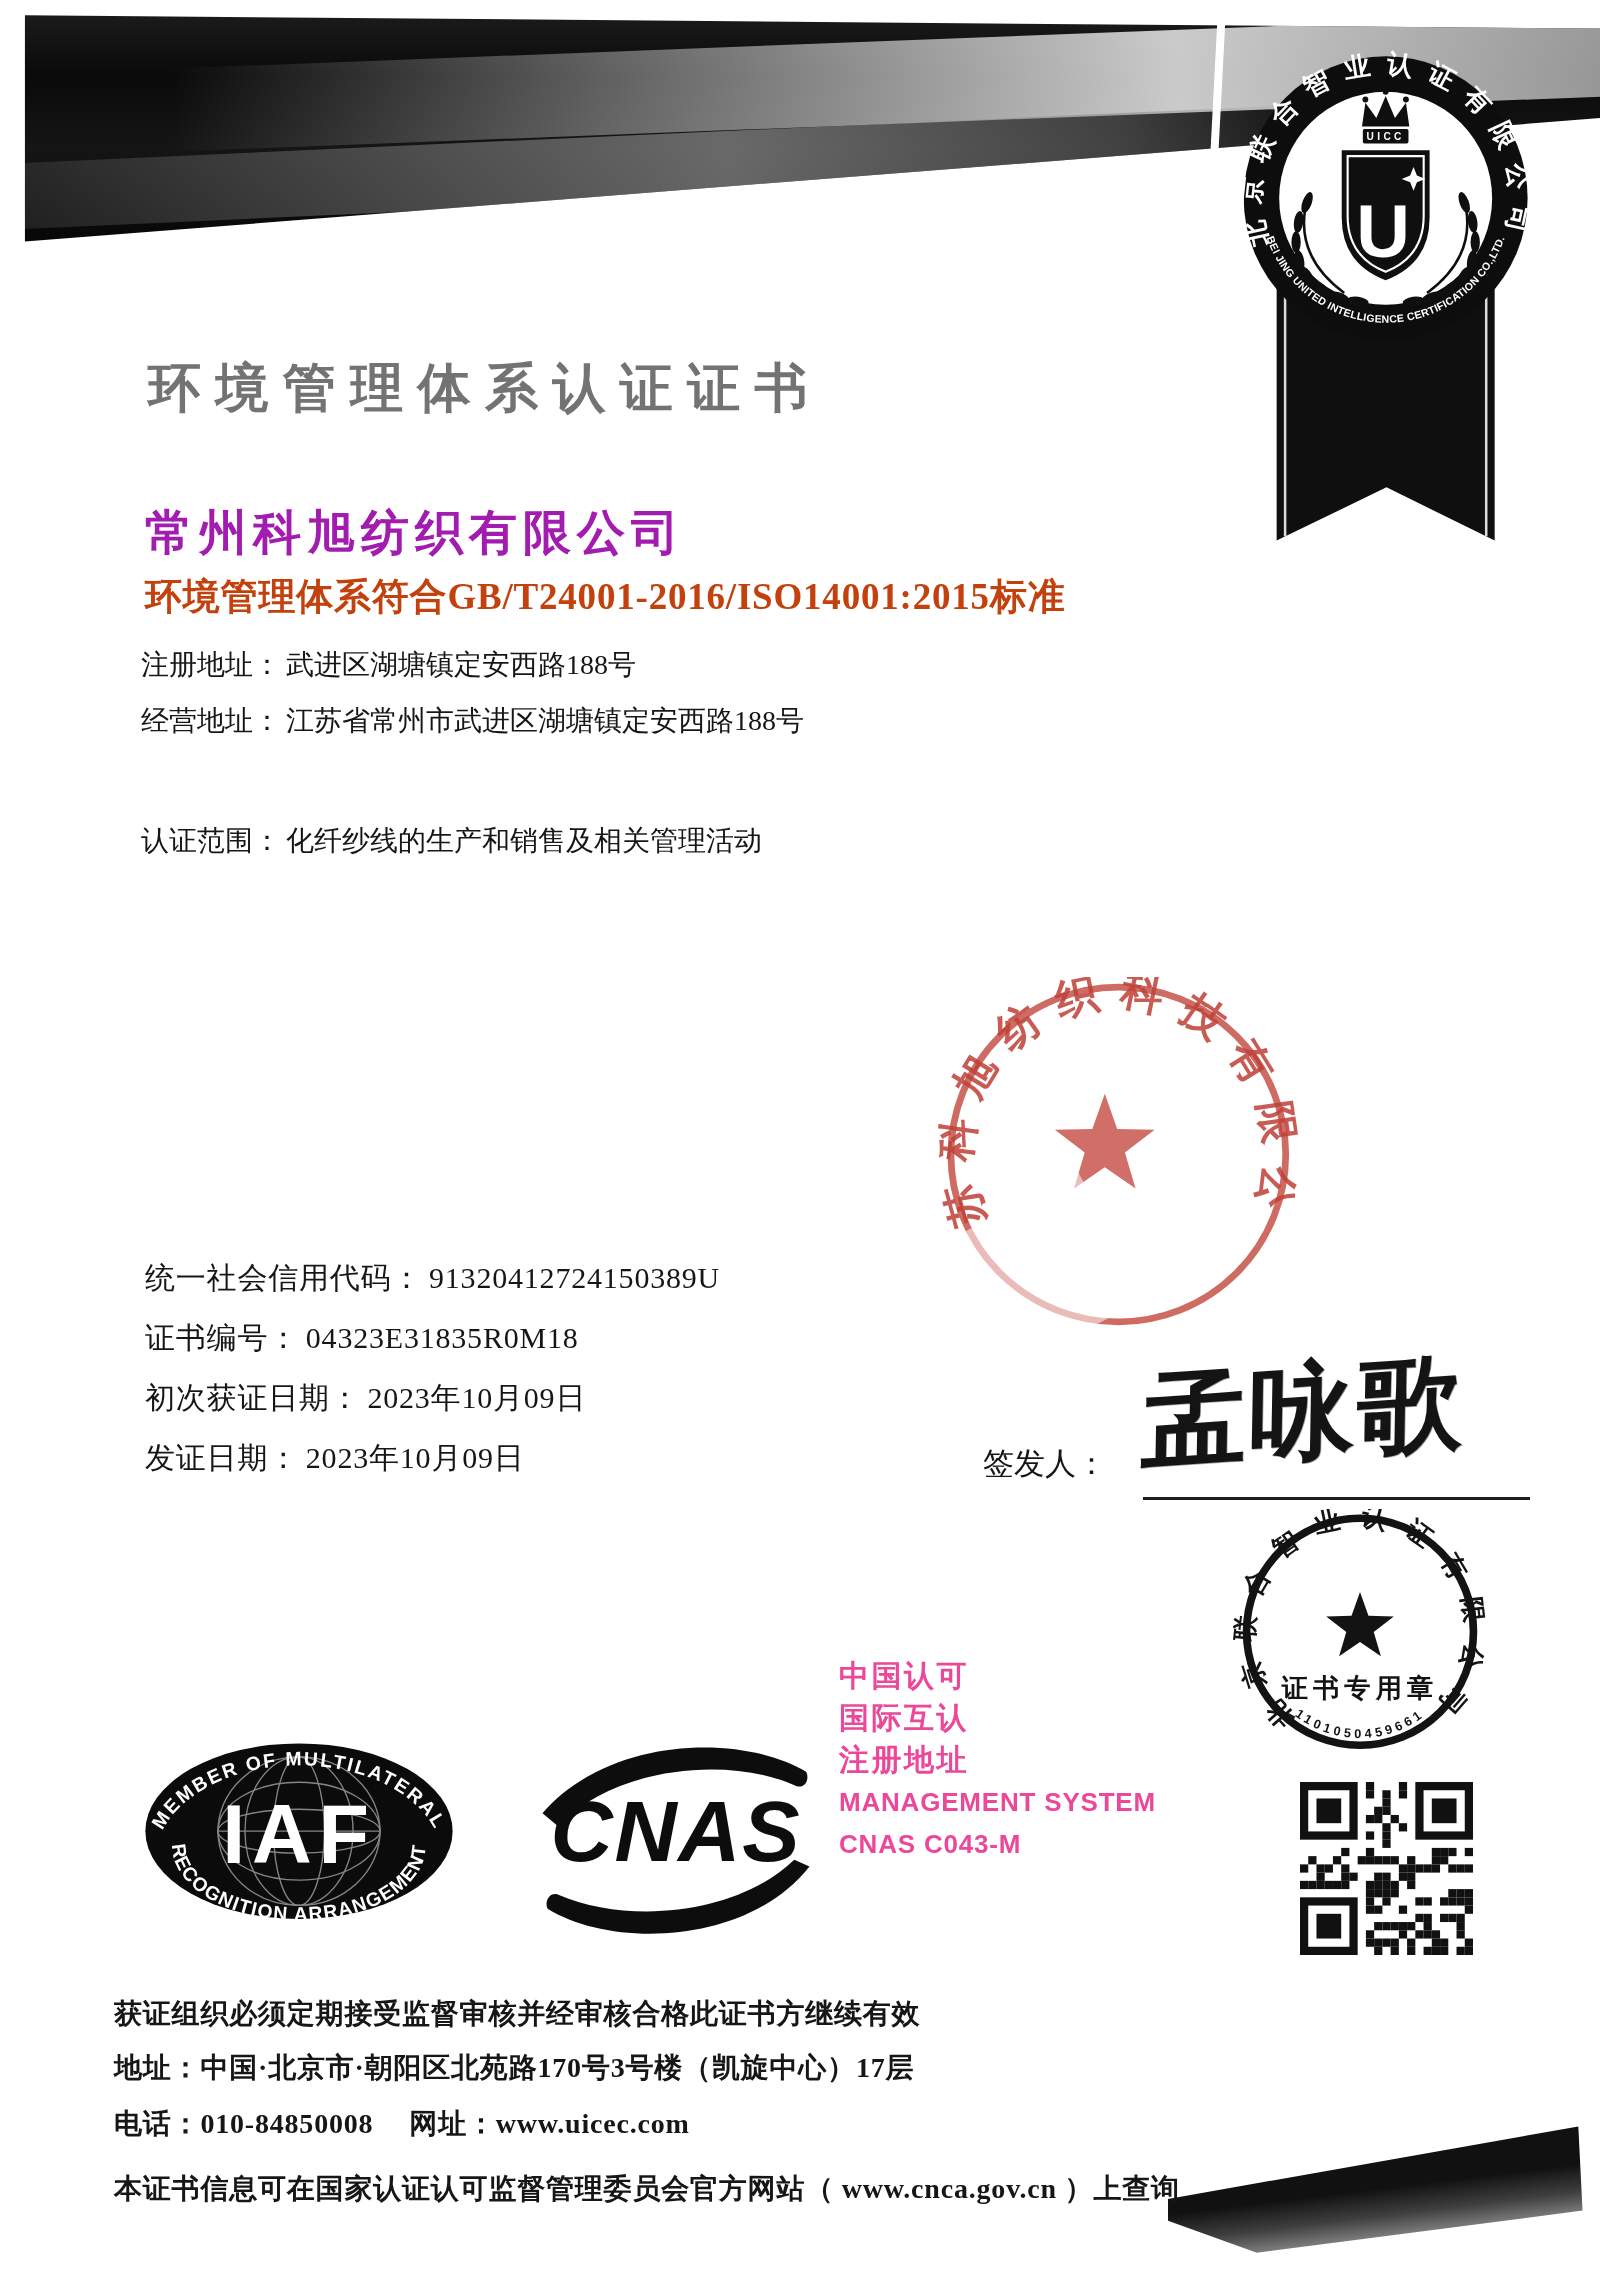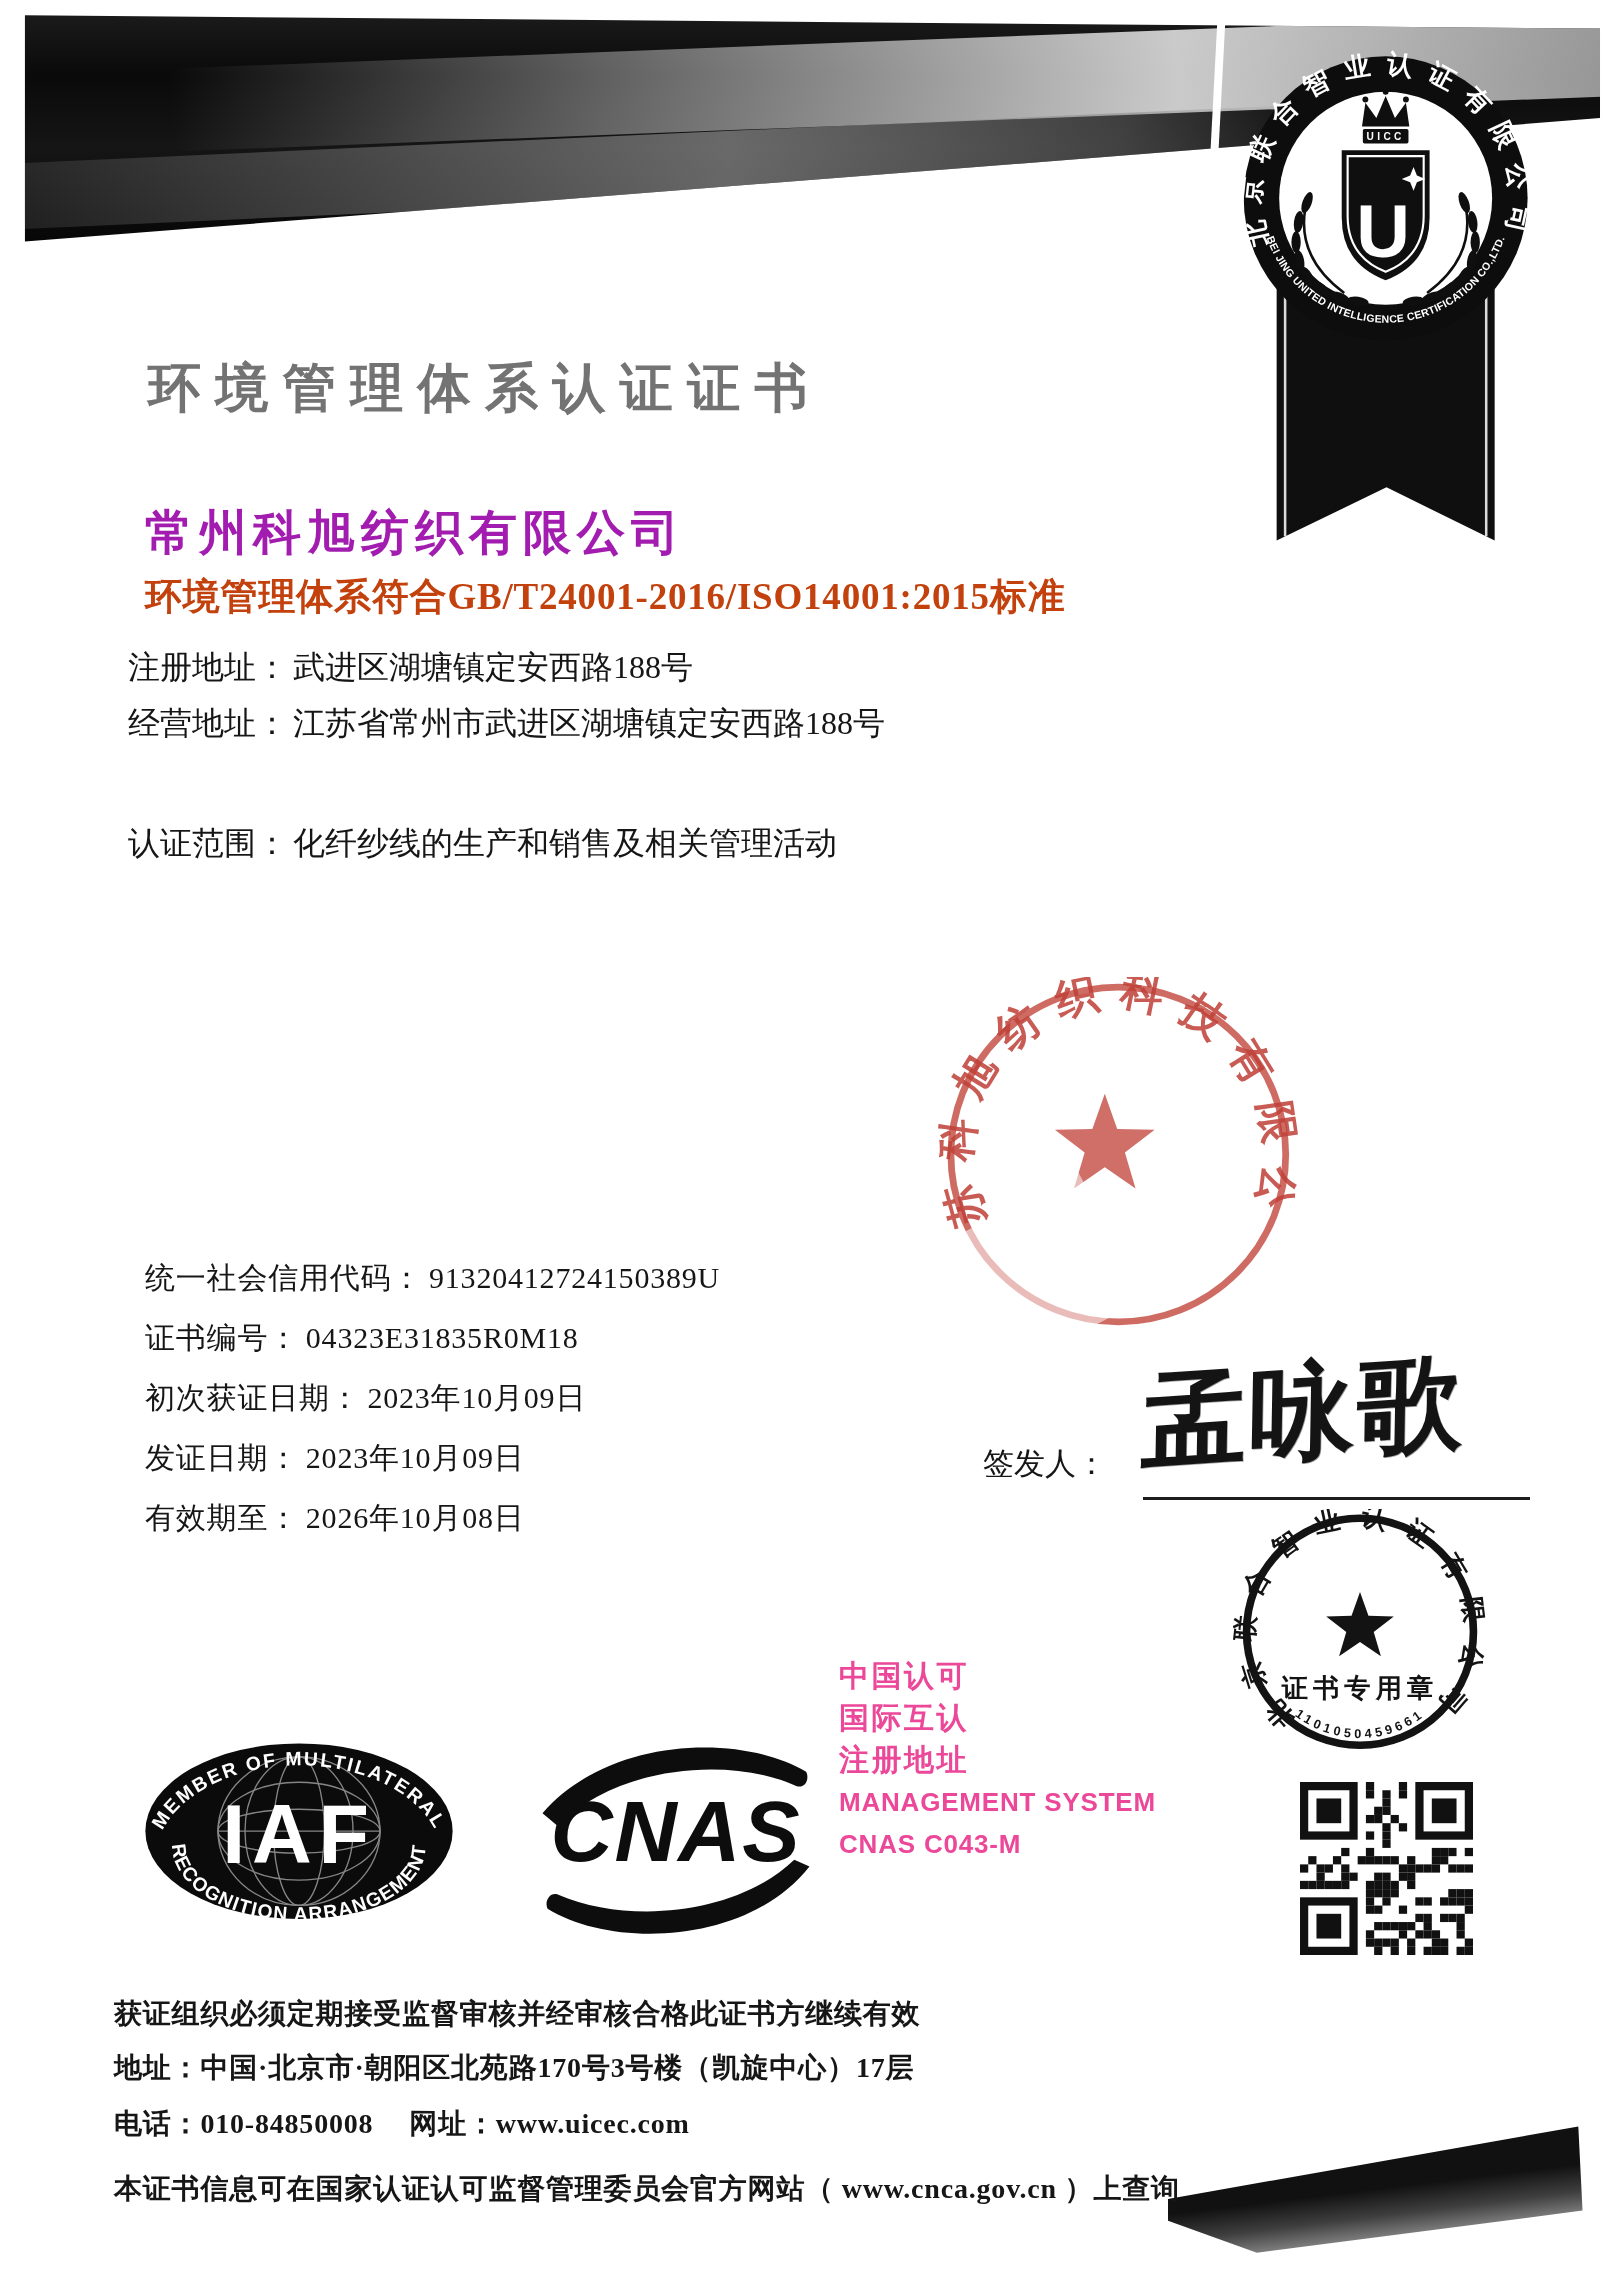--- a/index.html
+++ b/index.html
@@ -19,21 +19,21 @@
   .wedge{position:absolute;left:1168px;top:2112px;width:423px;height:145px;z-index:1;
     clip-path:polygon(0% 60%, 97% 10%, 98% 68%, 21% 97%, 0% 75%);
     background:linear-gradient(173deg,#111 0%,#111 52%,#3f3f3f 66%,#8f8f8f 80%,#c0c0c0 93%,#d8d8d8 100%);}
   
   .abs{position:absolute;z-index:3;}
   .title{left:148px;top:353px;font-family:"Liberation Sans",sans-serif;font-weight:bold;
     font-size:53px;letter-spacing:14.4px;color:#737373;}
   .company{left:145px;top:501px;font-family:"Liberation Sans",sans-serif;font-weight:bold;
     font-size:48px;letter-spacing:6px;color:#a21caf;}
   .standard{left:145px;top:572px;font-weight:bold;font-size:37px;letter-spacing:0.8px;color:#c2410c;}
-  .detail-row{left:128px;font-size:32px;white-space:nowrap;}
+  .detail-row{left:141px;font-size:28px;white-space:nowrap;}
   .detail-row .val{margin-left:5px;}
   .reg-row{left:145px;font-size:30px;white-space:nowrap;letter-spacing:0.8px;}
   .reg-row .val{margin-left:6.8px;}
   .signer{left:983px;top:1431px;font-size:31px;margin-top:12px;}
   .signature{left:1141px;top:1343px;font-size:105px;font-weight:800;letter-spacing:3.4px;
     transform:rotate(-4deg) skewX(-5deg);color:#141414;text-shadow:0.8px 0.8px 0 rgba(20,20,20,.4);
     font-family:"Liberation Serif",serif;z-index:4;}
   .sig-line{left:1143px;top:1497px;width:387px;height:2.5px;background:#1d1d1d;}
   .accr{left:839px;top:1655px;font-family:"Liberation Sans",sans-serif;font-weight:bold;color:#ec4899;}
   .accr .cjk{font-size:30px;letter-spacing:2.5px;line-height:42px;}
@@ -145,23 +145,20 @@
     <span>统一社会信用代码：</span><span class="val">91320412724150389U</span>
   </div>
   <div class="abs reg-row" style="top:1318px">
     <span>证书编号：</span><span class="val">04323E31835R0M18</span>
   </div>
   <div class="abs reg-row" style="top:1378px">
     <span>初次获证日期：</span><span class="val">2023年10月09日</span>
   </div>
   <div class="abs reg-row" style="top:1438px">
     <span>发证日期：</span><span class="val">2023年10月09日</span>
-  </div>
-  <div class="abs reg-row" style="top:1498px">
-    <span>有效期至：</span><span class="val">2026年10月08日</span>
   </div>
 
   <div class="abs signer">签发人：</div>
   <div class="abs signature">孟咏歌</div>
   <div class="abs sig-line"></div>
 
   <svg class="black-seal" viewBox="0 0 300 300">
     <defs>
       <path id="bsTop" d="M94,257 A125,125 0 1 1 206,257" fill="none"></path>
       <path id="bsBot" d="M66,238 A125,125 0 0 0 234,238" fill="none"></path>

